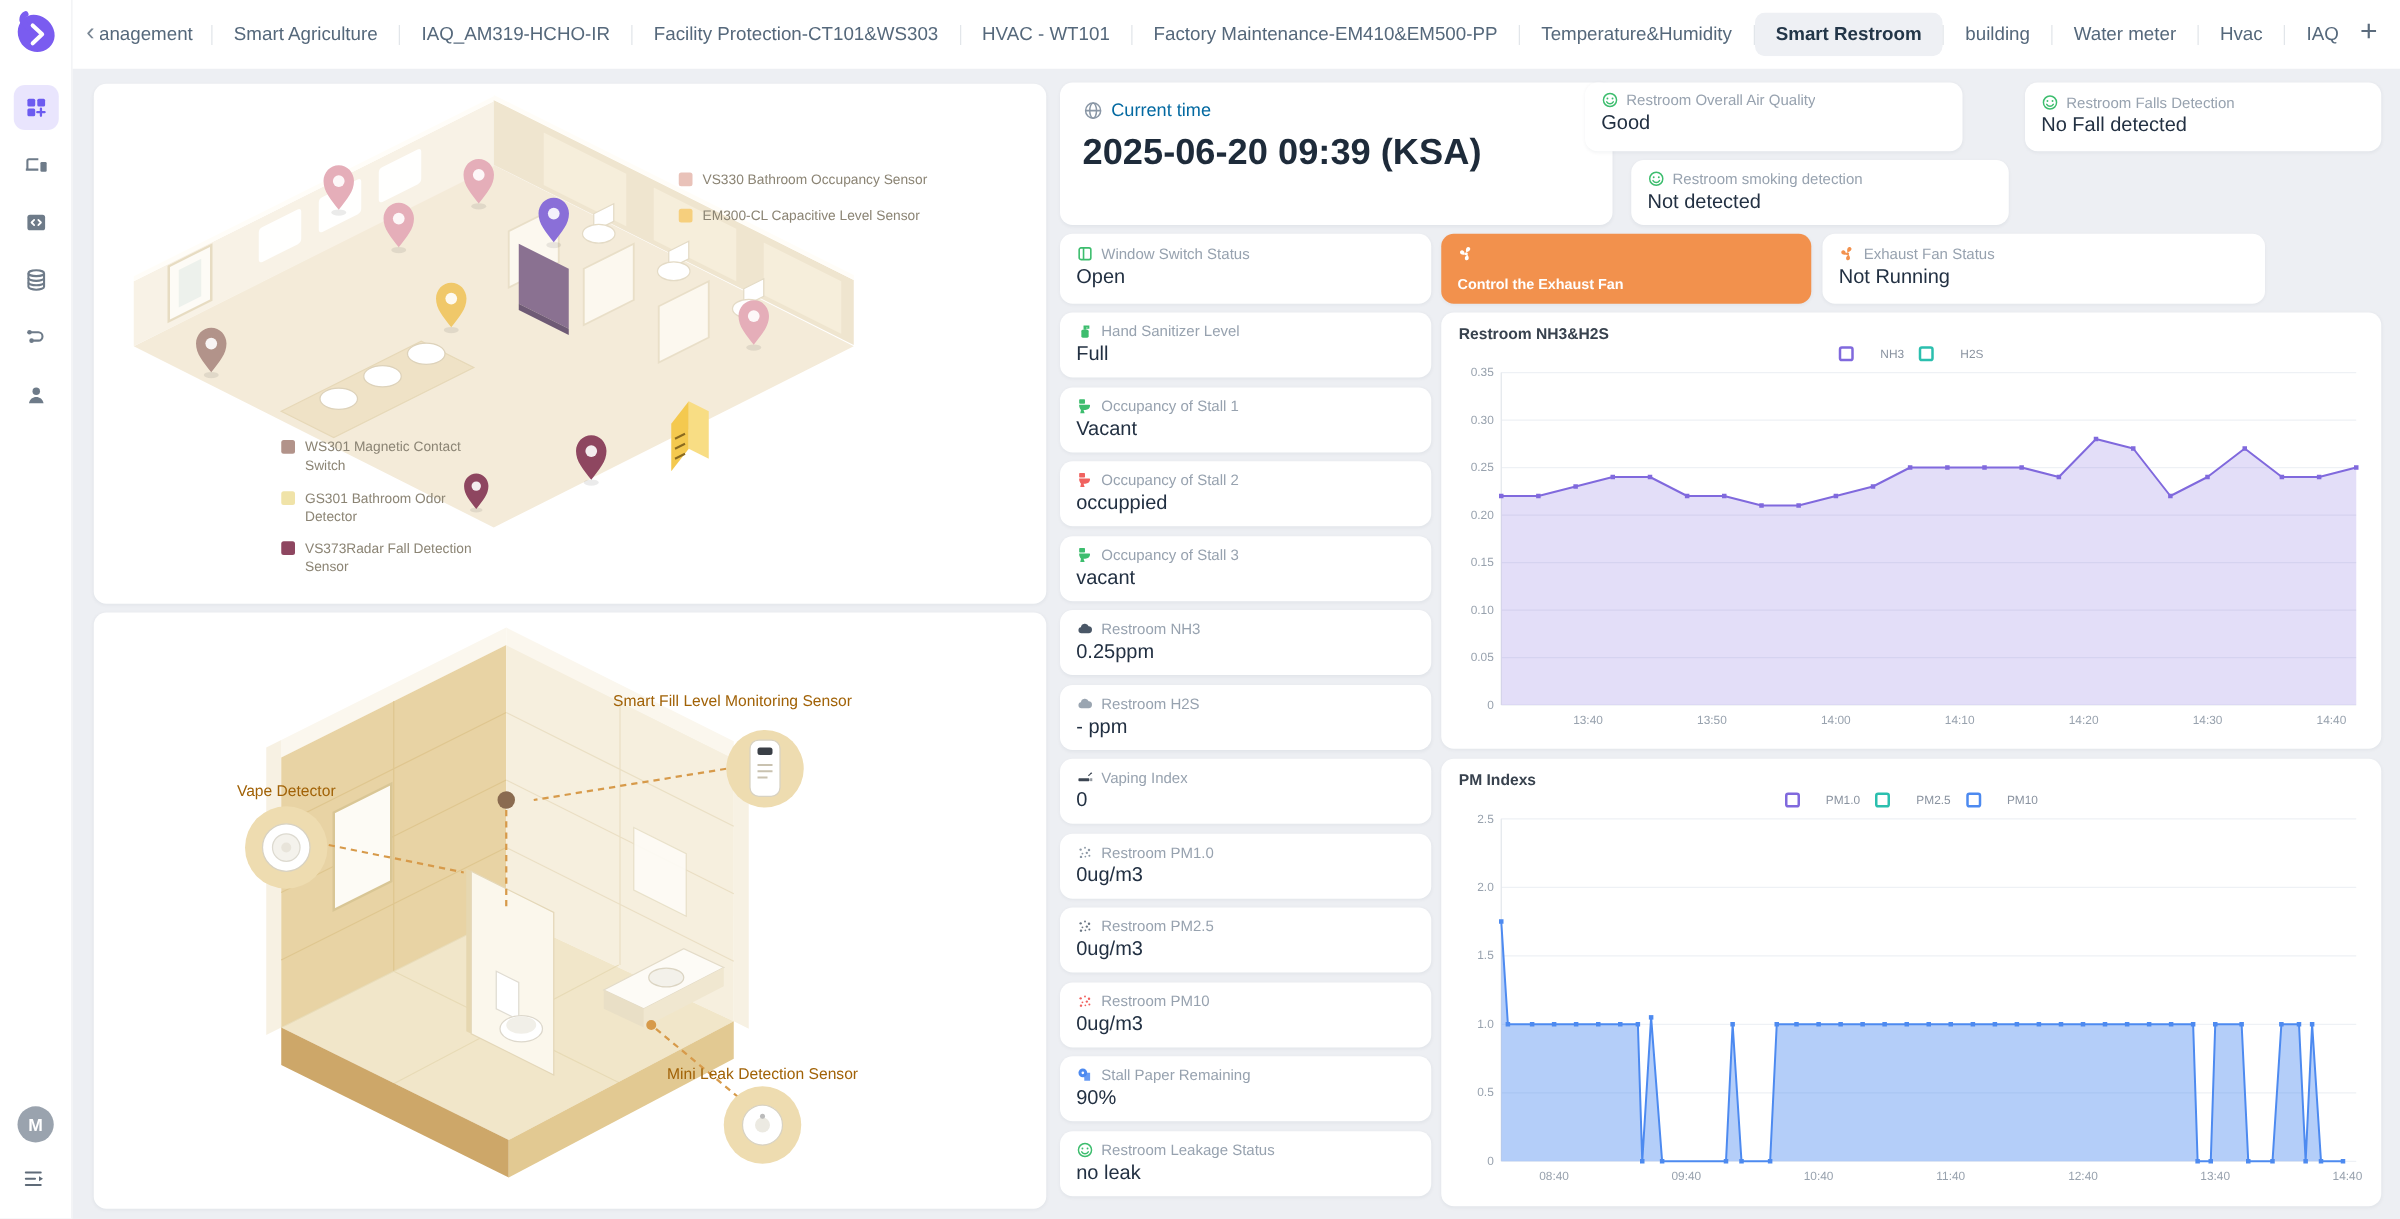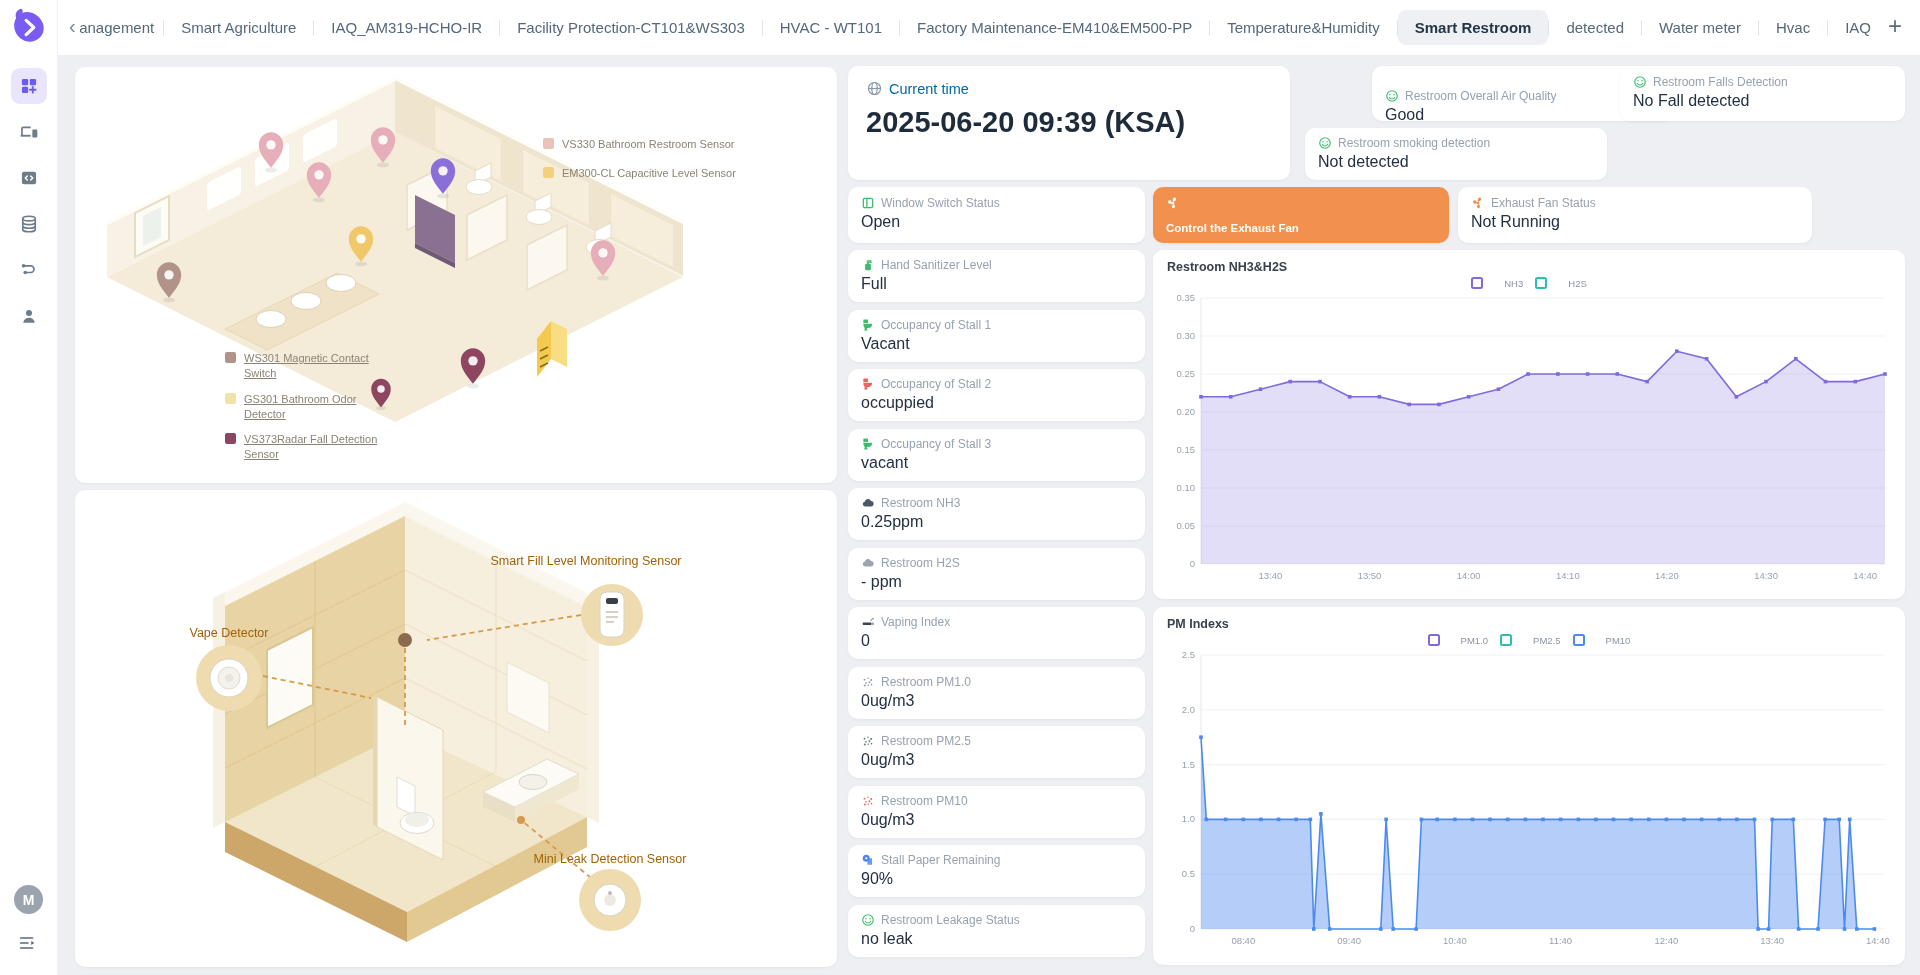--- a/index.html
+++ b/index.html
@@ -34,21 +34,21 @@
   .lrow .icw{display:flex;flex:none;}
   .lrow svg{width:14px;height:14px;}
   .lrow .lbl{white-space:nowrap;overflow:hidden;text-overflow:ellipsis;}
   .val{margin-top:3px;font-size:16px;font-weight:normal;color:#223042;}
   
   #card-time{left:848px;top:66px;width:442px;height:114px;padding:14px 18px;}
   #card-time .lrow{font-size:14.5px;color:#0369a1;}
   #card-time .lrow svg{width:17px;height:17px;}
   #time-value{margin-top:9px;font-size:29px;font-weight:bold;color:#1e2b3a;}
   
-  #card-air{left:1372px;top:66px;width:302px;height:55px;padding:23px 13px;}
+  #card-air{left:1268px;top:66px;width:302px;height:55px;padding:7px 13px;}
   #card-falls{left:1620px;top:66px;width:285px;height:55px;padding:9px 13px;}
   #card-smoke{left:1305px;top:128px;width:302px;height:52px;padding:8px 13px;}
   
   #tile-window{left:848px;top:187px;width:297px;height:56px;padding:9px 13px;}
   #tile-exhaust{left:1458px;top:187px;width:354px;height:56px;padding:9px 13px;}
   #tile-control{left:1153px;top:187px;width:296px;height:56px;padding:9px 13px;display:flex;flex-direction:column;justify-content:space-between;cursor:pointer;}
   #tile-control .icw{color:#fff;display:flex;}
   #tile-control .icw svg{width:14px;height:14px;}
   #tile-control .btn-label{color:#fff;font-size:11.5px;font-weight:bold;}
   
@@ -67,21 +67,21 @@
   #card-illus1{left:75px;top:67px;width:762px;height:416px;}
   #card-illus2{left:75px;top:490px;width:762px;height:477px;}
   .illus{position:absolute;left:0;top:0;}
   .ileg{position:absolute;display:flex;flex-direction:column;}
   .ilegrow{display:flex;gap:8px;align-items:flex-start;}
   .ileg .sw{width:11px;height:11px;border-radius:2px;flex:none;margin-top:1px;}
   .iltxt{font-size:11px;color:#8b8474;line-height:1.35;}
   #ileg-tr{left:468px;top:70px;gap:14px;}
   #ileg-tr .iltxt{white-space:nowrap;}
   #ileg-bl{left:150px;top:284px;gap:11px;width:170px;}
-  #ileg-bl .iltxt{width:140px;text-decoration:underline;}
+  #ileg-bl .iltxt{width:140px;}
   .il2lbl{position:absolute;font-size:12.5px;color:#a16207;text-align:center;}
   #lbl-fill{left:380px;top:64px;width:262px;}
   #lbl-vape{left:79px;top:136px;width:150px;}
   #lbl-leak{left:400px;top:362px;width:270px;}
 </style>
 </head>
 <body>
 
 <svg width="0" height="0" style="position:absolute" aria-hidden="true">
 <defs>
@@ -242,21 +242,21 @@
       <div class="tab"><span>Facility Protection-CT101&amp;WS303</span></div>
       <span class="tabsep"></span>
       <div class="tab"><span>HVAC - WT101</span></div>
       <span class="tabsep"></span>
       <div class="tab"><span>Factory Maintenance-EM410&amp;EM500-PP</span></div>
       <span class="tabsep"></span>
       <div class="tab"><span>Temperature&amp;Humidity</span></div>
       <span class="tabsep"></span>
       <div class="tab active"><span>Smart Restroom</span></div>
       <span class="tabsep"></span>
-      <div class="tab"><span>detected</span></div>
+      <div class="tab"><span>building</span></div>
       <span class="tabsep"></span>
       <div class="tab"><span>Water meter</span></div>
       <span class="tabsep"></span>
       <div class="tab"><span>Hvac</span></div>
       <span class="tabsep"></span>
       <div class="tab"><span>IAQ</span></div>
     </div>
   <div id="add-tab">+</div>
 </header>
 
@@ -326,21 +326,21 @@
         <use href="#sym-pin" x="383" y="280" width="30" height="38" style="color:#8e4660"></use>
       <ellipse cx="306" cy="341" rx="5" ry="2" fill="rgba(0,0,0,.08)"></ellipse>
         <use href="#sym-pin" x="294" y="311" width="24" height="30" style="color:#8e4660"></use>
       <ellipse cx="528" cy="211" rx="6" ry="2.5" fill="rgba(0,0,0,.08)"></ellipse>
         <use href="#sym-pin" x="513" y="172" width="30" height="38" style="color:#e5aeb9"></use>
     </g>
   </svg>
   <div class="ileg" id="ileg-tr">
     <div class="ilegrow">
         <span class="sw" style="background-color: rgb(233, 194, 185);"></span>
-        <span class="iltxt">VS330 Bathroom Restroom Sensor</span>
+        <span class="iltxt">VS330 Bathroom Occupancy Sensor</span>
       </div>
     <div class="ilegrow">
         <span class="sw" style="background-color: rgb(246, 207, 125);"></span>
         <span class="iltxt">EM300-CL Capacitive Level Sensor</span>
       </div>
   </div>
   <div class="ileg" id="ileg-bl">
     <div class="ilegrow">
         <span class="sw" style="background-color: rgb(178, 147, 138);"></span>
         <span class="iltxt">WS301 Magnetic Contact Switch</span>

